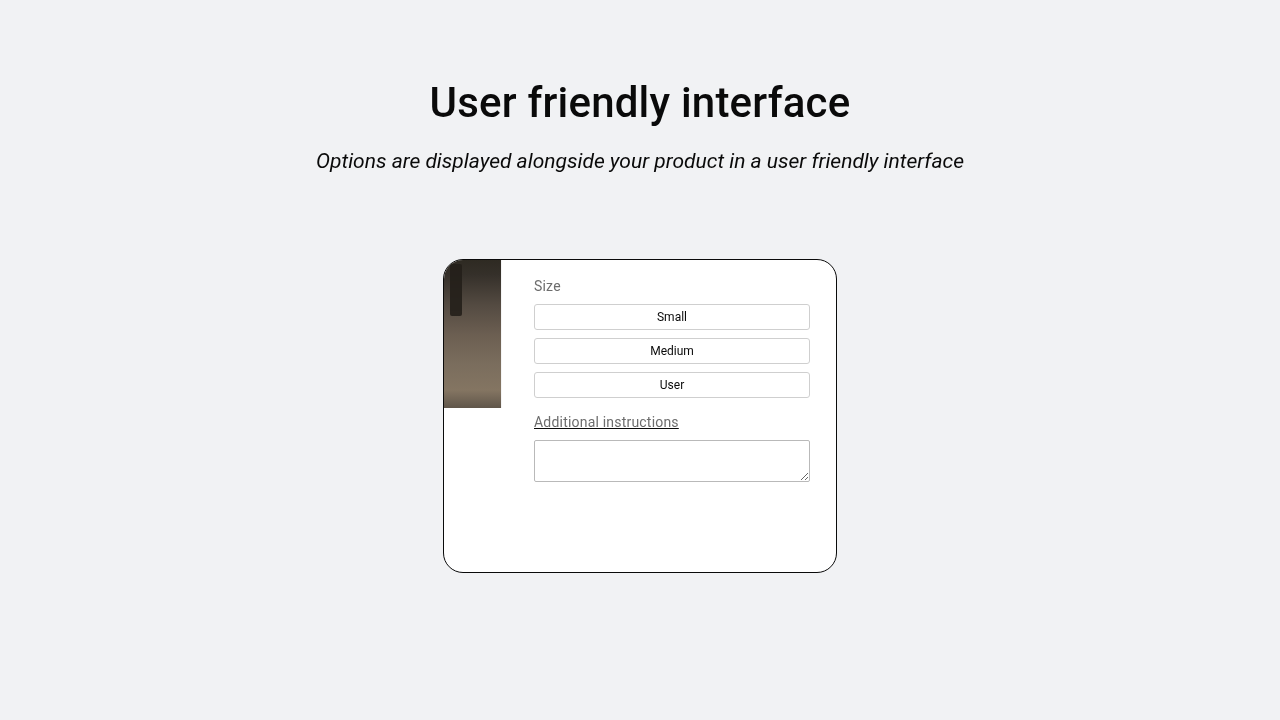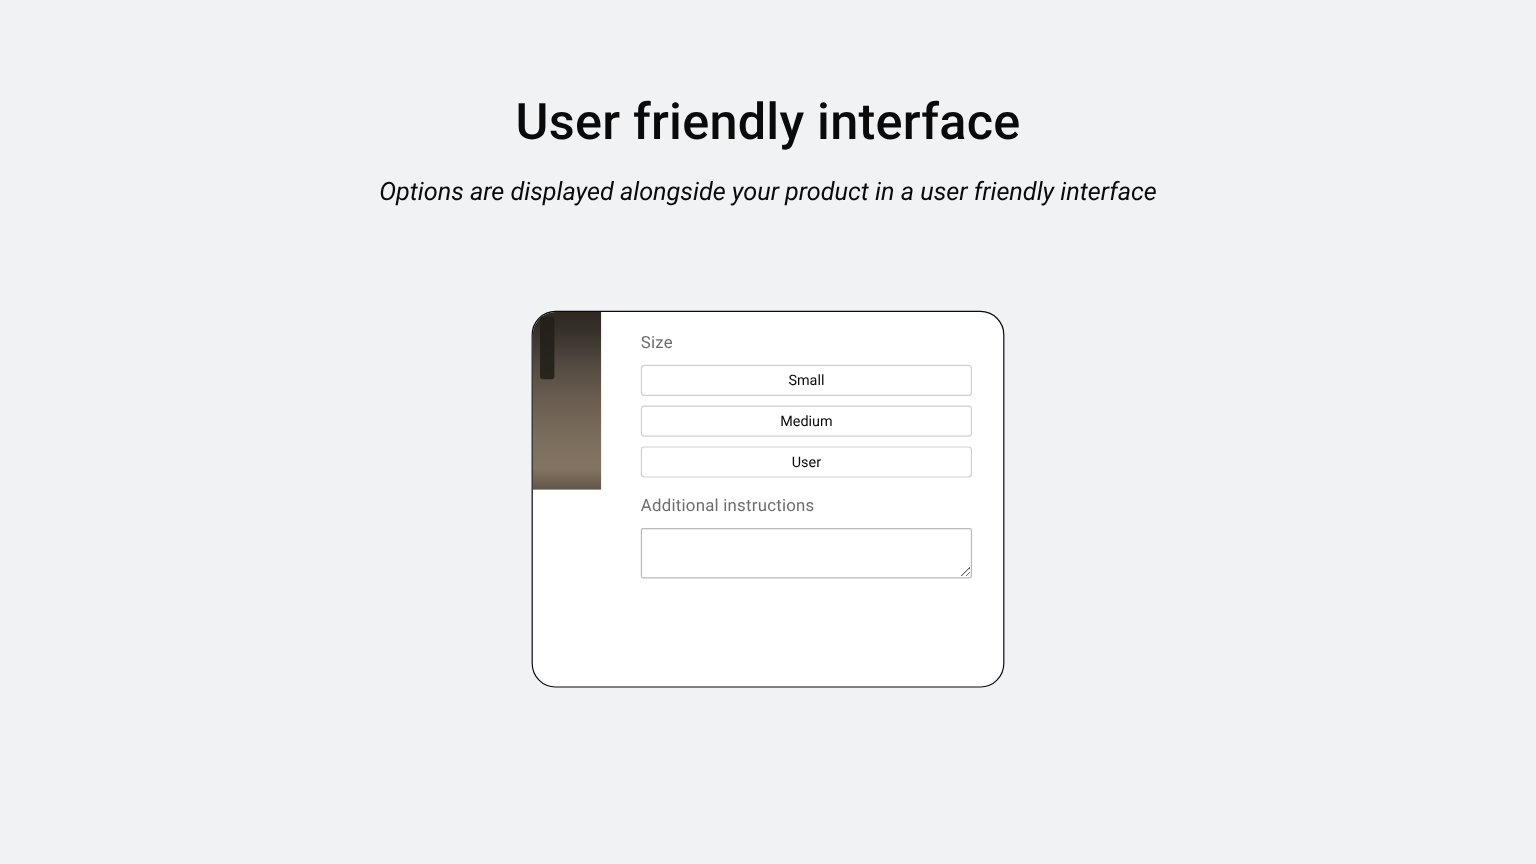--- a/index.html
+++ b/index.html
@@ -65,21 +65,21 @@
     height: 52px;
     background: #241f19;
     border-radius: 2px;
     opacity: 0.9;
   }
   .card-body {
     flex: 1;
     padding: 18px 36px 12px 32px;
   }
   .group { margin-bottom: 16px; }
-  .group:last-child { margin-bottom: 0; }
+  .group:last-child { margin-bottom: 0; text-decoration: underline; }
   .group-label {
     font-size: 14px;
     color: #6d6d6d;
     margin-bottom: 10px;
     letter-spacing: 0.2px;
   }
   .btn-row { display: flex; gap: 8px; flex-direction: column; }
   .size-btn {
     border: 1px solid #cfcfcf;
     background: #ffffff;

